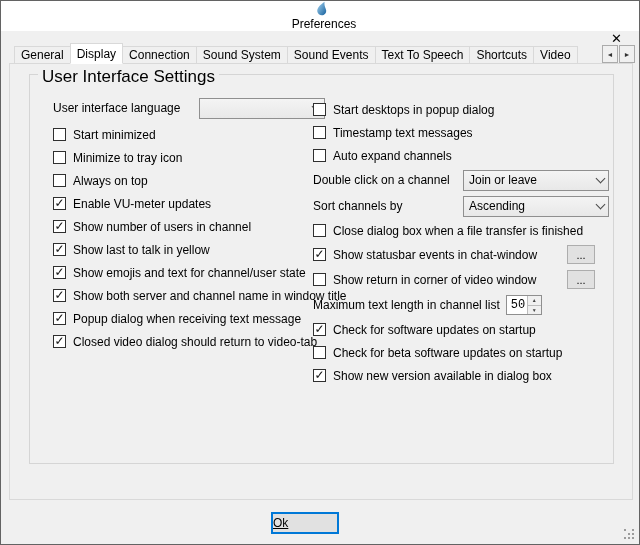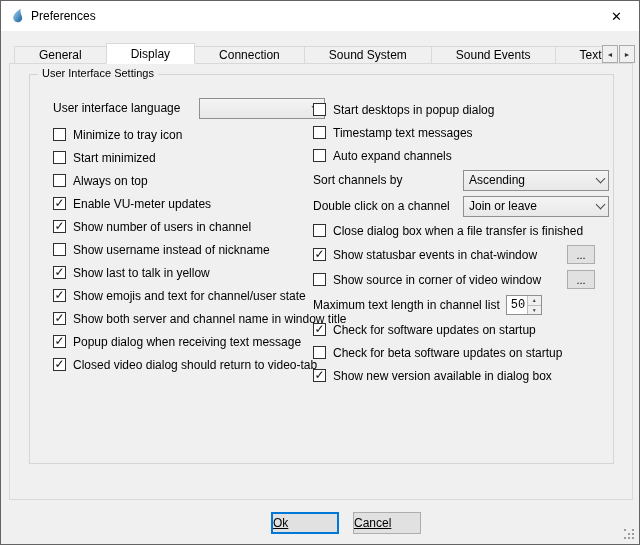--- a/index.html
+++ b/index.html
@@ -7,37 +7,37 @@
   body { font-family:"Liberation Sans", sans-serif; font-size:12px; color:#000; }
 
   .window {
     position:relative; width:640px; height:545px;
     background:#f0f0f0; border:1px solid #636363; overflow:hidden;
   }
 
   
   .titlebar {
     position:absolute; top:0; left:0; right:0; height:30px;
-    background:#ffffff; display:flex; align-items:center; padding-left:8px;
+    background:#ffffff; display:flex; align-items:center; padding-left:8px;flex-direction:column;
   }
   .app-icon { width:16px; height:16px; margin-right:6px; flex:0 0 auto; }
   .title-text { font-size:12px; }
   .close-btn {
     margin-left:auto; width:45px; height:30px;
     display:flex; align-items:center; justify-content:center;
     font-size:13px; color:#000; cursor:default;
   }
 
   
   .tabbar {
     position:absolute; top:42px; left:13px; right:37px; height:21px;
     display:flex; align-items:flex-end; overflow:hidden; z-index:2;
   }
   .tab {
-    height:18px; line-height:17px; padding:0 24px; white-space:nowrap;
+    height:18px; line-height:17px; padding:0 6px; white-space:nowrap;
     background:#f0f0f0; border:1px solid #d9d9d9; margin-right:-1px;
     position:relative; z-index:1;
   }
   .tab.active {
     height:21px; line-height:20px; background:#ffffff;
     border-bottom:1px solid #ffffff; z-index:3;
   }
   .tab-scroll {
     position:absolute; top:44px; right:4px; height:18px; display:flex; z-index:4;
   }
@@ -53,21 +53,21 @@
     border:1px solid #d9d9d9; background:#f0f0f0; z-index:1;
   }
 
   
   .groupbox {
     position:absolute; left:19px; top:10px; width:585px; height:390px;
     border:1px solid #d5d5d5;
   }
   .legend {
     position:absolute; top:-8px; left:8px; background:#f0f0f0; padding:0 4px;
-    font-size:11px;
+    font-size:17px;
   }
   .col { position:absolute; }
   .col-left  { left:23px;   top:20px; width:272px; }
   .col-right { left:283px; top:23px; width:296px; }
 
   .field-row { display:flex; align-items:center; }
   .lang-row  { height:26px; margin-bottom:2px; }
   .combo-row { height:26px; }
   .spin-row  { height:26px;justify-content:flex-end; }
   .field-label { white-space:nowrap; flex:1 1 auto; }
@@ -179,41 +179,37 @@
         <div class="field-row lang-row">
           <span class="field-label">User interface language</span>
           <div class="combo combo-lang">
             <span class="combo-value"></span>
             <span class="combo-arrow"></span>
           </div>
         </div>
         <div class="check-list">
             <div class="check-row">
               <span class="checkbox"></span>
+              <span class="check-label">Start minimized</span>
+            </div>
+            <div class="check-row">
+              <span class="checkbox"></span>
               <span class="check-label">Minimize to tray icon</span>
             </div>
             <div class="check-row">
               <span class="checkbox"></span>
-              <span class="check-label">Start minimized</span>
-            </div>
-            <div class="check-row">
-              <span class="checkbox"></span>
               <span class="check-label">Always on top</span>
             </div>
             <div class="check-row">
               <span class="checkbox checked">✓</span>
               <span class="check-label">Enable VU-meter updates</span>
             </div>
             <div class="check-row">
               <span class="checkbox checked">✓</span>
               <span class="check-label">Show number of users in channel</span>
-            </div>
-            <div class="check-row">
-              <span class="checkbox"></span>
-              <span class="check-label">Show username instead of nickname</span>
             </div>
             <div class="check-row">
               <span class="checkbox checked">✓</span>
               <span class="check-label">Show last to talk in yellow</span>
             </div>
             <div class="check-row">
               <span class="checkbox checked">✓</span>
               <span class="check-label">Show emojis and text for channel/user state</span>
             </div>
             <div class="check-row">
@@ -239,52 +235,52 @@
             </div>
             <div class="check-row">
               <span class="checkbox"></span>
               <span class="check-label">Timestamp text messages</span>
             </div>
             <div class="check-row">
               <span class="checkbox"></span>
               <span class="check-label">Auto expand channels</span>
             </div>
           </div>
+
+        <div class="field-row combo-row">
+          <span class="field-label">Double click on a channel</span>
+          <div class="combo combo-right">
+            <span class="combo-value">Join or leave</span>
+            <span class="combo-arrow"></span>
+          </div>
+        </div>
 
         <div class="field-row combo-row">
           <span class="field-label">Sort channels by</span>
           <div class="combo combo-right">
             <span class="combo-value">Ascending</span>
             <span class="combo-arrow"></span>
           </div>
         </div>
 
-        <div class="field-row combo-row">
-          <span class="field-label">Double click on a channel</span>
-          <div class="combo combo-right">
-            <span class="combo-value">Join or leave</span>
-            <span class="combo-arrow"></span>
-          </div>
-        </div>
-
         <div class="check-list">
             <div class="check-row">
               <span class="checkbox"></span>
               <span class="check-label">Close dialog box when a file transfer is finished</span>
             </div>
           </div>
         <div class="check-list more-list">
             <div class="check-row">
               <span class="checkbox checked">✓</span>
               <span class="check-label">Show statusbar events in chat-window</span>
               <button class="more-btn">...</button>
             </div>
             <div class="check-row">
               <span class="checkbox"></span>
-              <span class="check-label">Show source in corner of video window</span>
+              <span class="check-label">Show return in corner of video window</span>
               <button class="more-btn">...</button>
             </div>
           </div>
 
         <div class="field-row spin-row">
           <span class="field-label" style="flex:0 0 auto;">Maximum text length in channel list</span>
           <div class="spinbox">
             <span class="spin-value">50</span>
             <span class="spin-buttons">
               <span class="spin-up">▲</span>
@@ -307,18 +303,15 @@
               <span class="check-label">Show new version available in dialog box</span>
             </div>
           </div>
       </div>
     </div>
   </div>
 
   <button class="btn btn-ok">
     <span class="btn-label">Ok</span>
   </button>
-  <button class="btn btn-cancel">
-    <span class="btn-label">Cancel</span>
-  </button>
 
   <div class="grip"></div>
 </div>
 
 </body></html>

